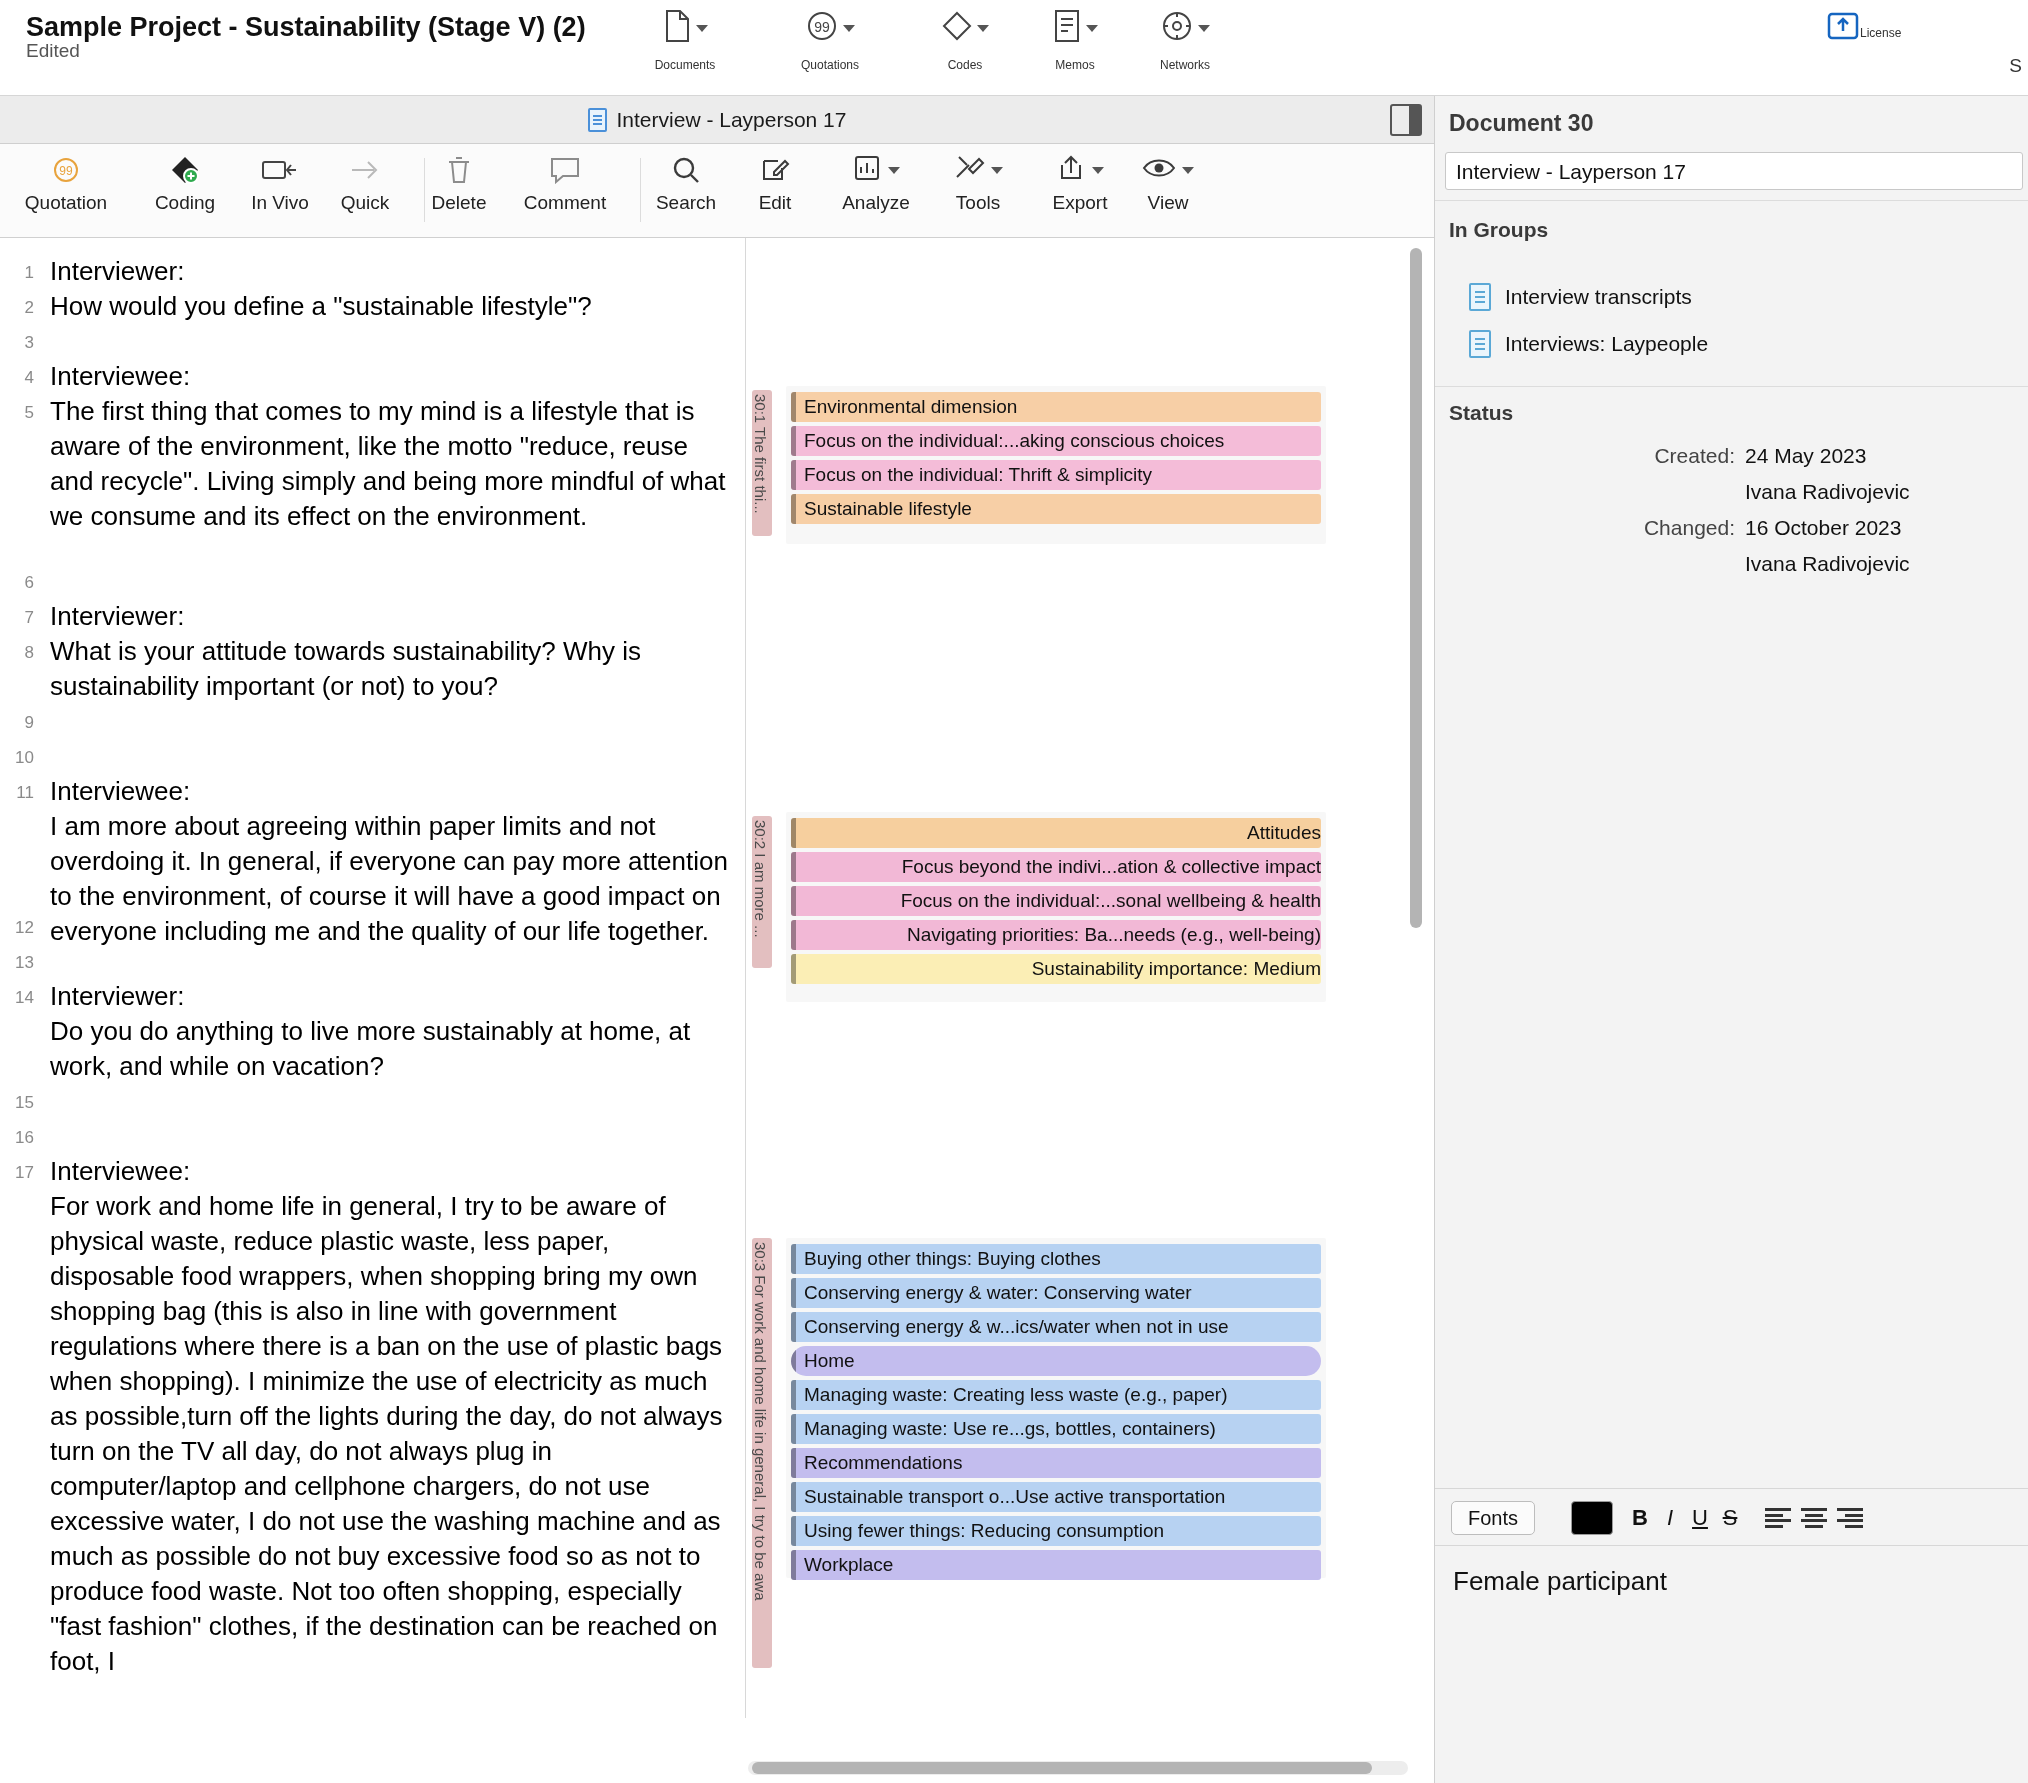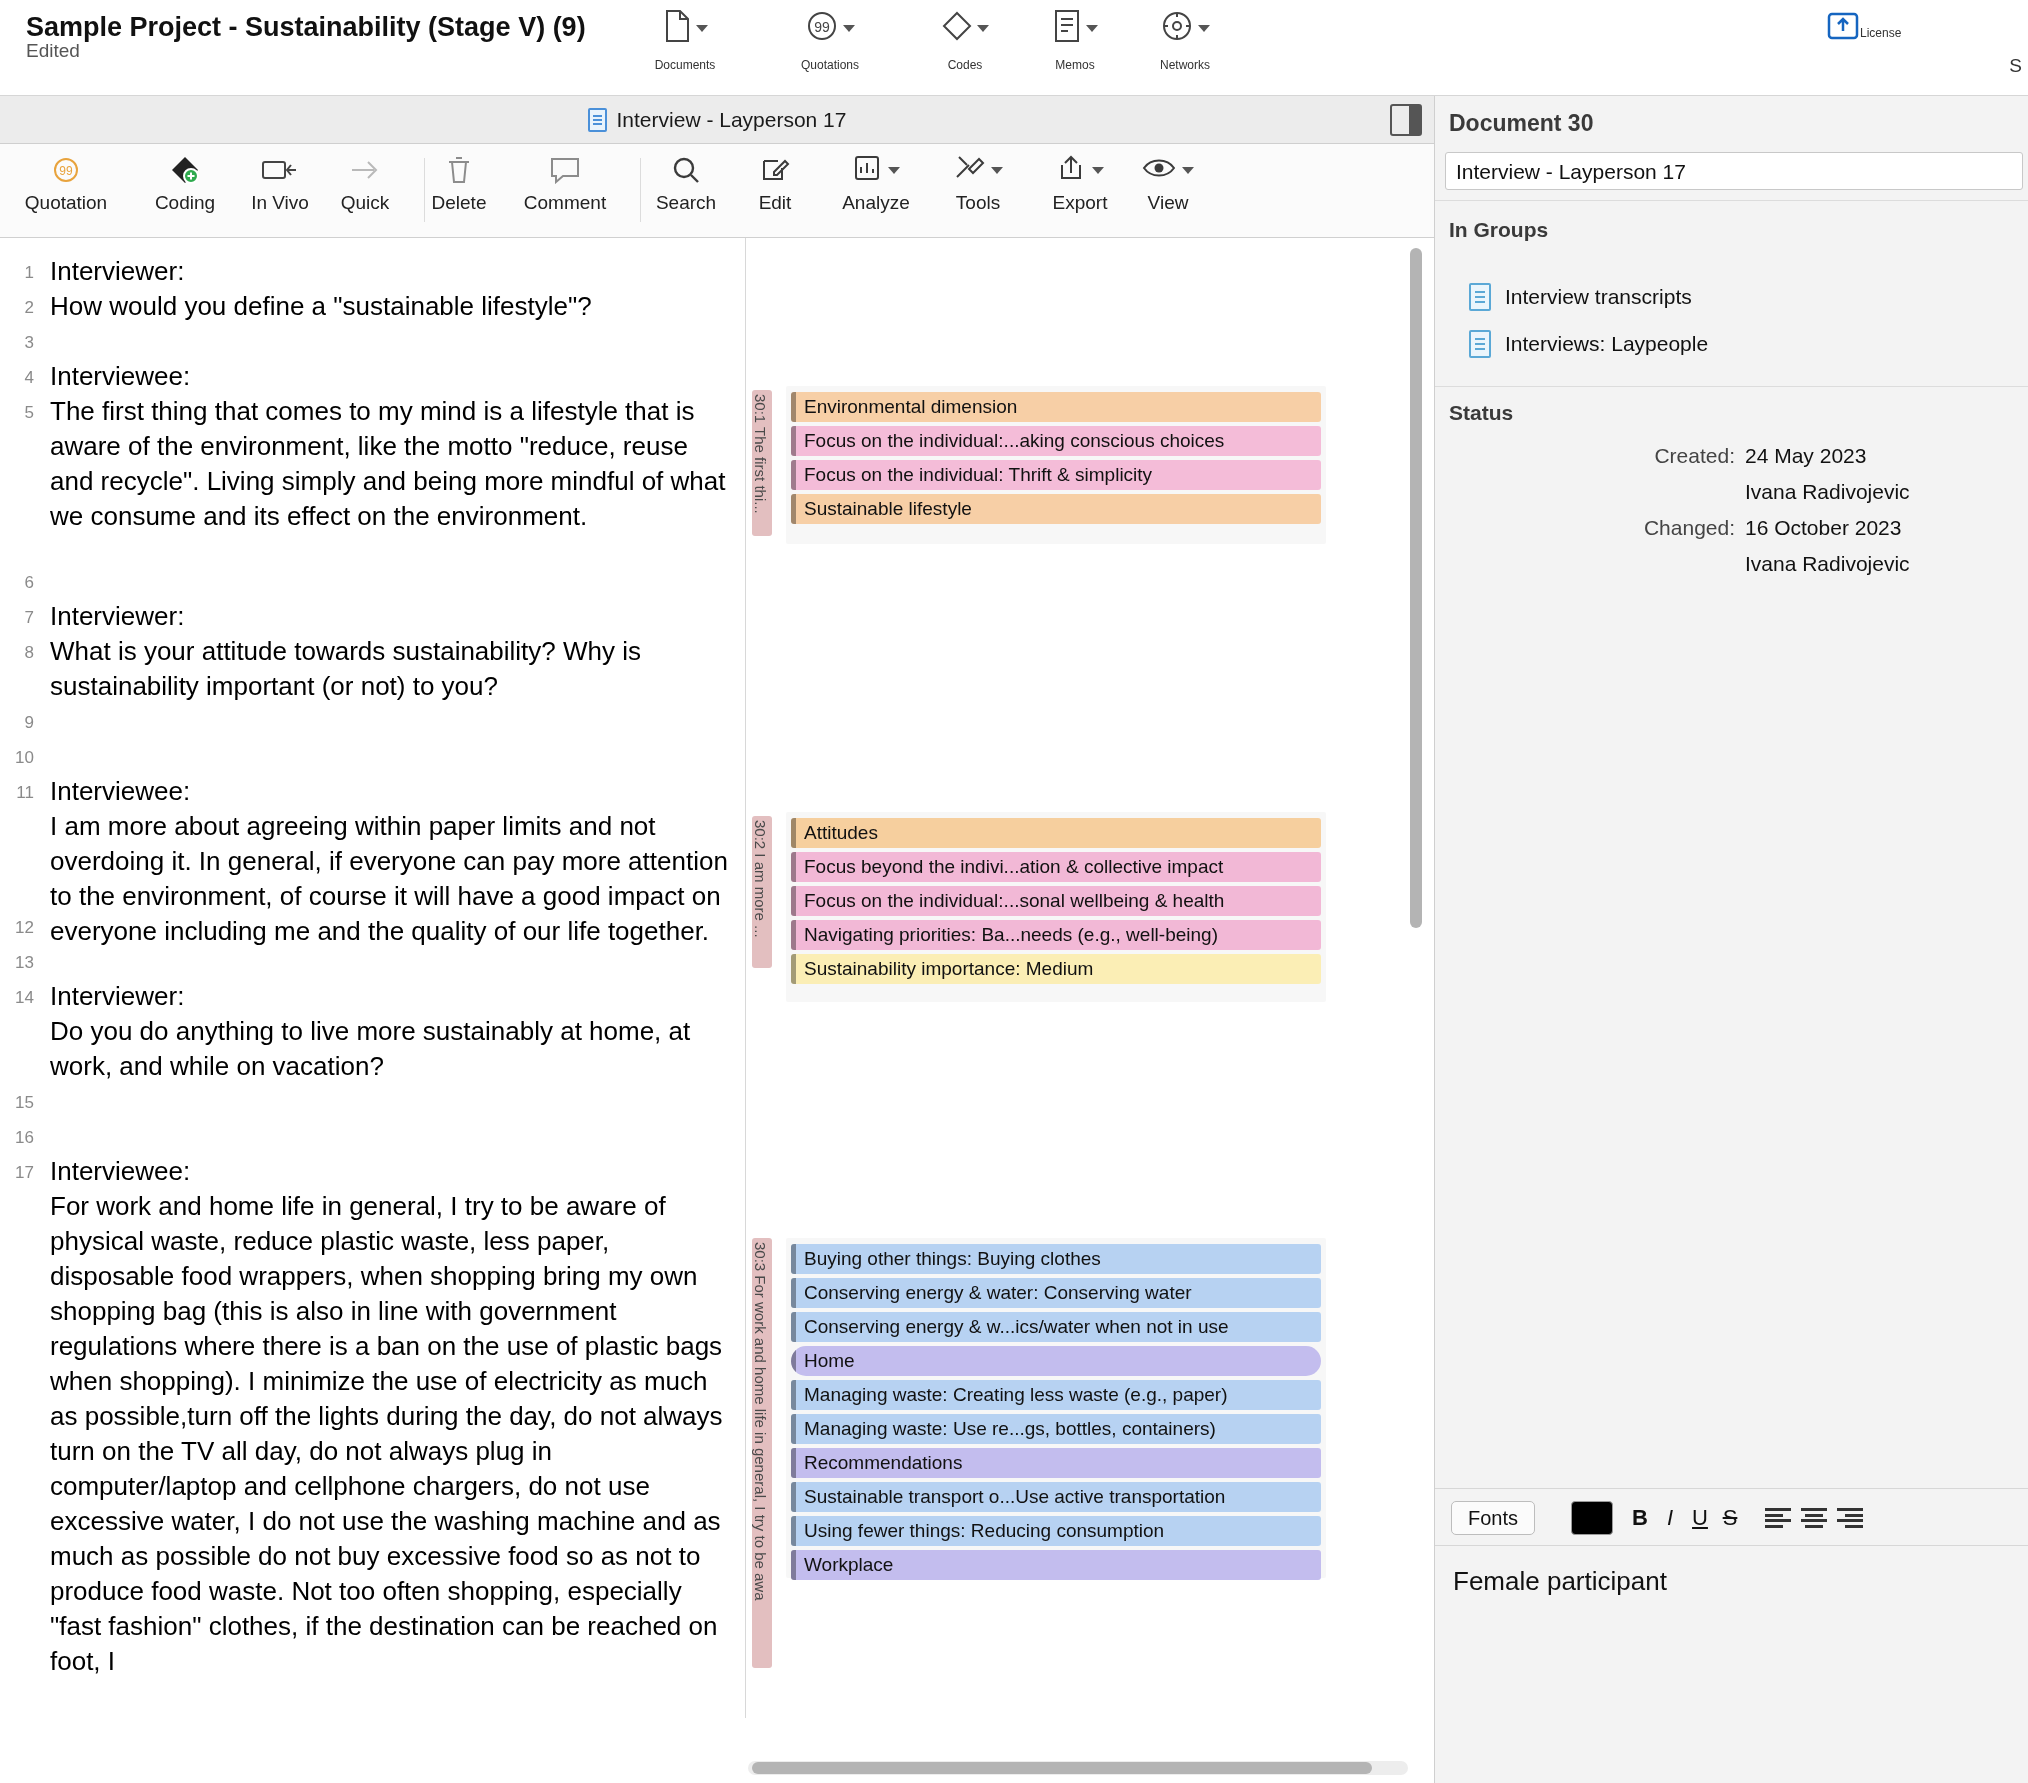--- a/index.html
+++ b/index.html
@@ -156,21 +156,21 @@
   .align-ico { width: 26px; height: 20px; display: flex; flex-direction: column; justify-content: space-between; }
   .align-ico i { display: block; height: 3px; background: #333; }
   .memo-text { position: absolute; left: 18px; top: 1470px; font-size: 26px; color: #111; }
 </style>
 </head>
 <body>
 
 <div class="app">
 
   <div class="topbar">
-    <div class="proj-title">Sample Project - Sustainability (Stage V) (9)</div>
+    <div class="proj-title">Sample Project - Sustainability (Stage V) (2)</div>
     <div class="proj-sub">Edited</div>
 
     <div class="nav-group" style="left:610px;">
       <div class="nav-icons">
         <span>
           <svg width="30" height="34" viewBox="0 0 30 34">
               <path d="M5 2 h13 l8 8 v22 h-21 z" fill="#fff" stroke="#444" stroke-width="2"></path>
               <path d="M18 2 v8 h8" fill="none" stroke="#444" stroke-width="2"></path>
             </svg>
         </span>
@@ -432,21 +432,21 @@
       <div style="padding:6px 5px 0 5px;">
         <div class="chip" style="background:#f7cfa6;">Environmental dimension</div>
         <div class="chip" style="background:#f4bcd8;">Focus on the individual:...aking conscious choices</div>
         <div class="chip" style="background:#f4bcd8;">Focus on the individual: Thrift &amp; simplicity</div>
         <div class="chip" style="background:#f7cfa6;">Sustainable lifestyle</div>
       </div>
     </div>
 
     <div class="qbar" style="left:752px; top:578px; height:152px;">30:2 I am more ...</div>
     <div class="codebox" style="left:786px; top:574px; width:540px; height:190px;">
-      <div style="padding:6px 5px 0 5px;">
+      <div style="padding:6px 5px 0 5px;text-align:right;">
         <div class="chip" style="background:#f6cf9e;">Attitudes</div>
         <div class="chip" style="background:#f2b8d6;">Focus beyond the indivi...ation &amp; collective impact</div>
         <div class="chip" style="background:#f2b8d6;">Focus on the individual:...sonal wellbeing &amp; health</div>
         <div class="chip" style="background:#f2b8d6;">Navigating priorities: Ba...needs (e.g., well-being)</div>
         <div class="chip" style="background:#fbeeb5;">Sustainability importance: Medium</div>
       </div>
     </div>
 
     <div class="qbar" style="left:752px; top:1000px; height:430px;">30:3 For work and home life in general, I try to be awa</div>
     <div class="codebox" style="left:786px; top:1000px; width:540px; height:340px;">

